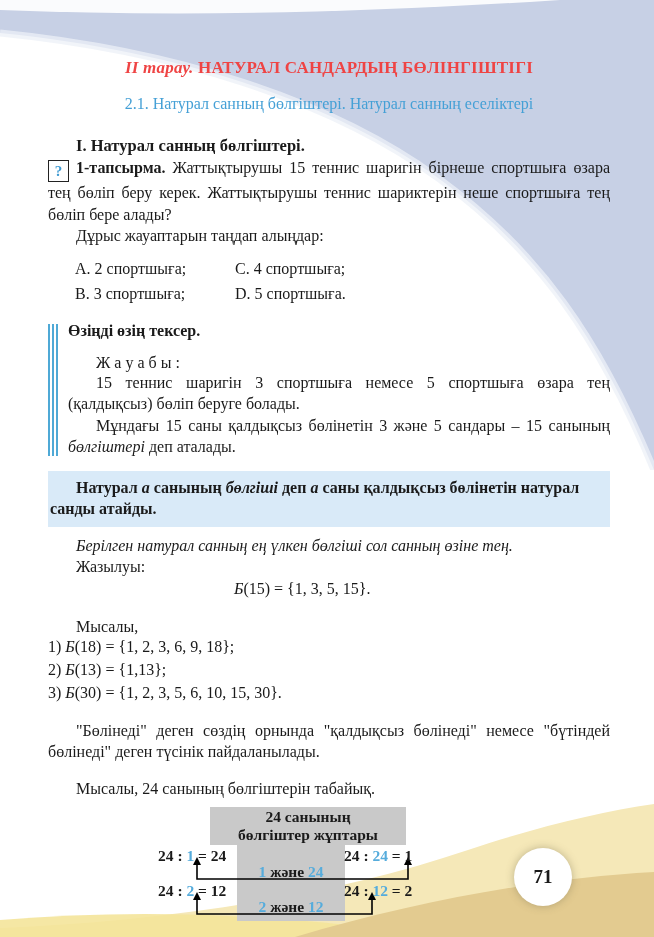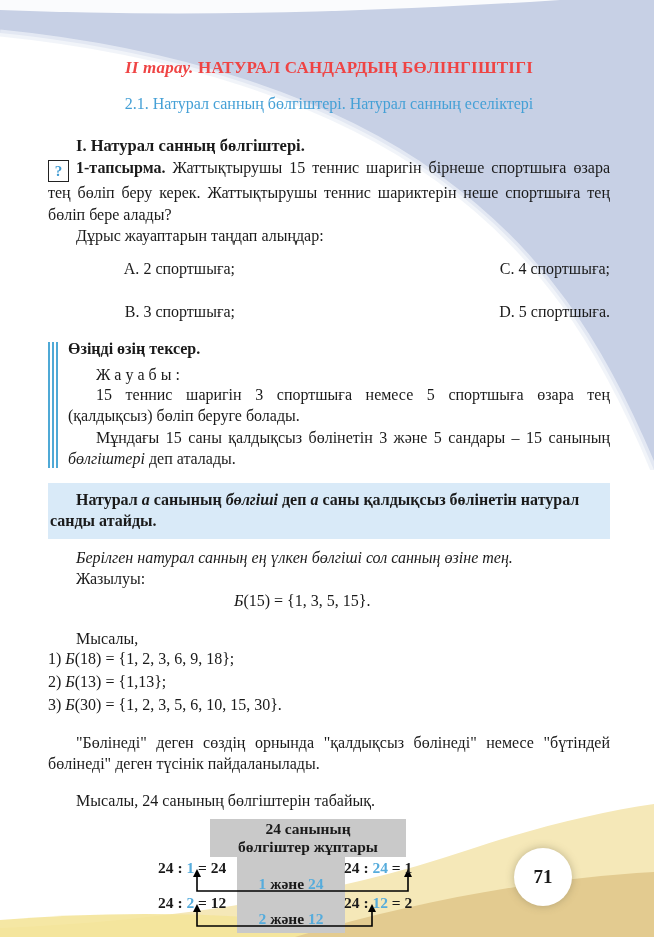--- a/index.html
+++ b/index.html
@@ -29,32 +29,32 @@
   }
   .body-par{font-size:16px;line-height:21.5px;text-align:justify;}
   .indent{text-indent:28px;}
   .task-par{margin-top:1px;}
   .qbox{
     display:inline-block;width:19px;height:20px;border:1px solid #222;
     color:#3f9bd3;font-weight:bold;text-align:center;line-height:20px;
     font-size:15px;margin-right:7px;vertical-align:-3px;background:#fff;
   }
   .answers{
-    display:grid;grid-template-columns:160px auto;row-gap:25px;
-    margin:13px 0 0 27px;font-size:16px;text-align:right;
+    display:grid;grid-template-columns:160px auto;row-gap:7px;
+    margin:13px 0 0 27px;font-size:16px;
   }
   .selfcheck{
     position:relative;margin-top:19px;padding-left:20px;
   }
   .selfcheck:before{
     content:"";position:absolute;left:0;top:2px;bottom:2px;width:10px;
     background:repeating-linear-gradient(90deg,#4fa9d6 0 2px,rgba(0,0,0,0) 2px 4px);
   }
   .selfcheck .sc-title{font-size:16px;font-weight:bold;}
-  .selfcheck .sc-answer{font-size:16px;text-indent:28px;margin-top:8px;}
+  .selfcheck .sc-answer{font-size:16px;text-indent:28px;margin-top:14px;}
   .def-box{
     background:#d9eaf8;margin-top:13px;padding:6px 8px 7px 2px;
     font-size:16px;font-weight:bold;line-height:21.5px;text-indent:26px;
   }
   .it{font-style:italic;}
   .notes{margin-top:8px;}
   .formula-line{font-size:16px;margin:2px 0 2px 186px;}
   .example-row{display:flex;margin-top:20px;font-size:16px;flex-direction:column;}
   .example-row .ex-label{margin-left:28px;width:124px;}
   .ex-col div{margin-bottom:1.5px;line-height:21.5px;}

